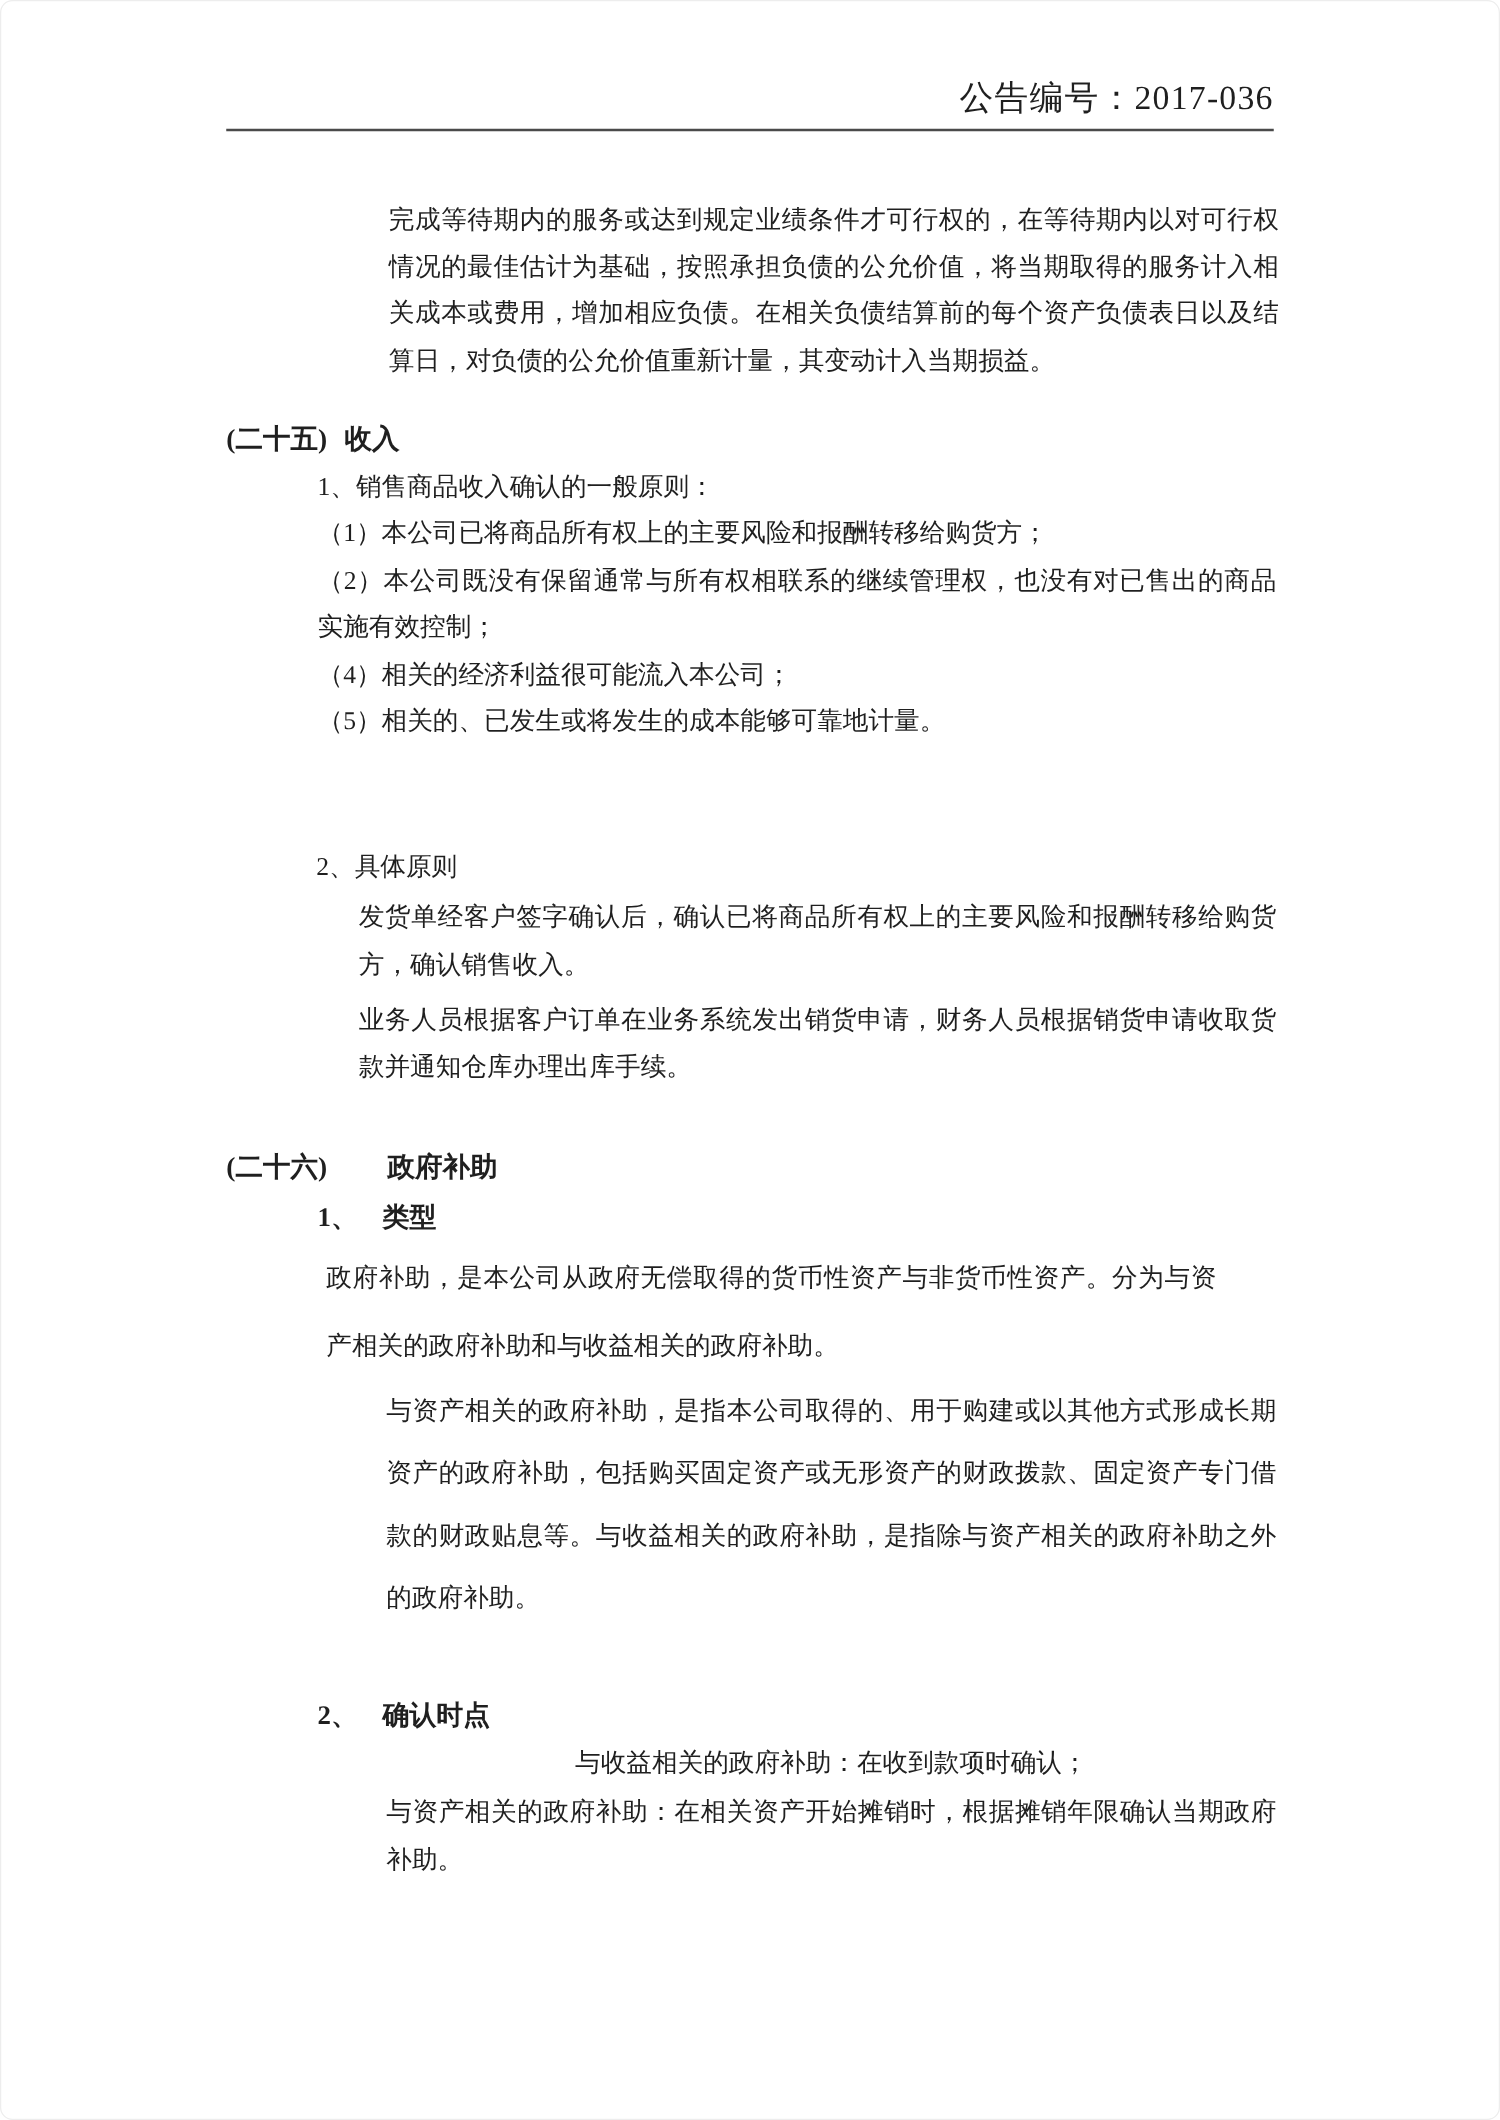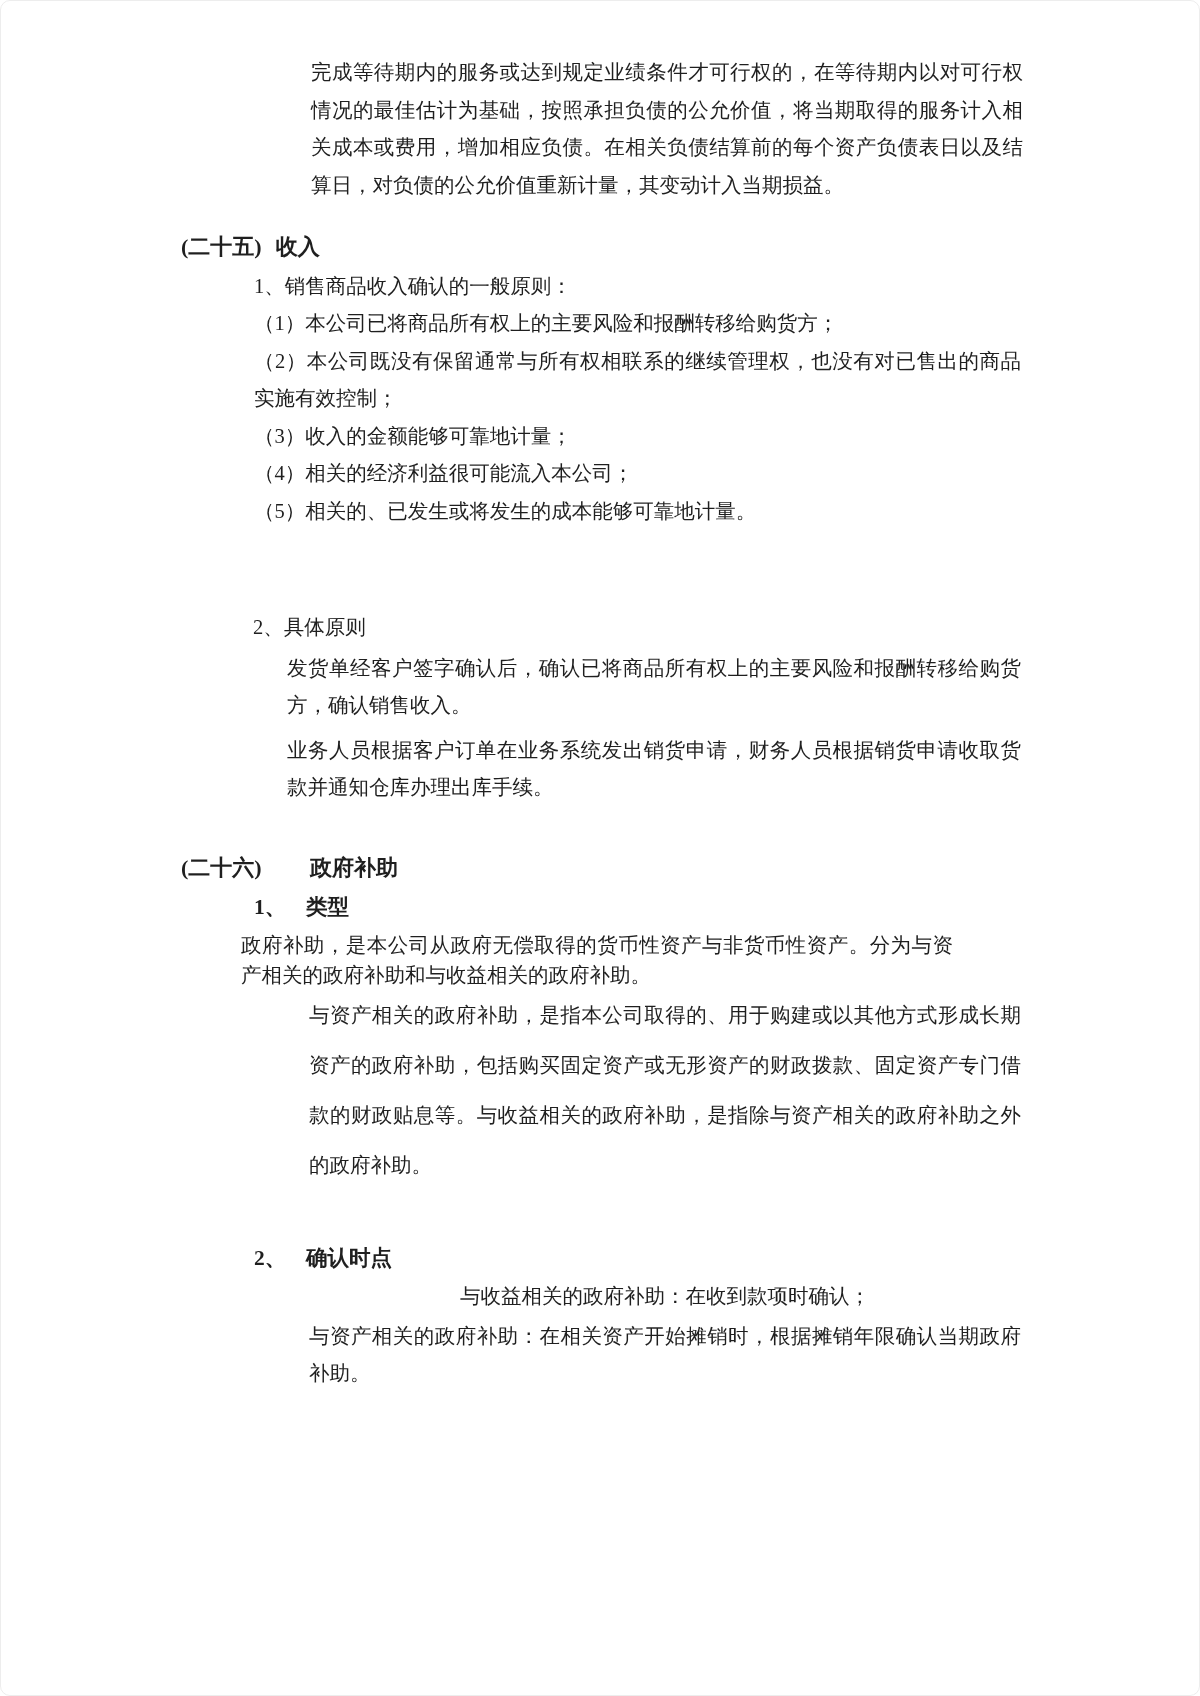--- a/index.html
+++ b/index.html
@@ -35,43 +35,45 @@
   .list25{margin-left:73px;width:767px;}
   #gp-heading{margin-top:2px;}
   #specific-heading{margin:79px 0 0 72px;}
   #sp-p1{margin:7px 0 0 106px;width:734px;}
   #sp-p2{margin:3px 0 0 106px;width:734px;}
   #sec26{margin-top:42px;display:flex;}
   #sec26 .sec-label{width:129px;font-weight:700;}
   .sub26{display:flex;margin-left:73px;font-weight:700;font-size:21.5px;line-height:37.5px;}
   .sub26 .num{width:52px;}
   #type-heading{margin-top:3px;}
-  #type-p1{margin:3px 0 0 60px;width:712px;line-height:30px;}
+  #type-p1{margin:3px 0 0 80px;width:712px;line-height:54px;}
   #type-p2{margin:0 0 0 128px;width:712px;line-height:50px;}
   #confirm-heading{margin-top:50px;}
   #confirm-p1{margin:1px 0 0 128px;width:712px;text-align:center;}
   #confirm-p2{margin:2px 0 0 128px;width:712px;}
 </style>
 </head>
 <body>
 
 <div class="page">
 
+  <div class="doc-header">
+    <span>公告编号：2017-036</span>
+  </div>
 
   <p id="intro" class="bt just">完成等待期内的服务或达到规定业绩条件才可行权的，在等待期内以对可行权情况的最佳估计为基础，按照承担负债的公允价值，将当期取得的服务计入相关成本或费用，增加相应负债。在相关负债结算前的每个资产负债表日以及结算日，对负债的公允价值重新计量，其变动计入当期损益。</p>
 
   <div id="sec25" class="sec-heading">
     <span class="sec-label">(二十五)</span><span>收入</span>
   </div>
 
   <div class="list25">
     <p id="gp-heading" class="bt">1、销售商品收入确认的一般原则：</p>
     <p class="bt just">（1）本公司已将商品所有权上的主要风险和报酬转移给购货方；</p>
     <p class="bt just">（2）本公司既没有保留通常与所有权相联系的继续管理权，也没有对已售出的商品实施有效控制；</p>
-    <p class="bt just">（3）收入的金额能够可靠地计量；</p>
     <p class="bt just">（4）相关的经济利益很可能流入本公司；</p>
     <p class="bt just">（5）相关的、已发生或将发生的成本能够可靠地计量。</p>
   </div>
 
   <p id="specific-heading" class="bt">2、具体原则</p>
 
   <p id="sp-p2" class="bt just">发货单经客户签字确认后，确认已将商品所有权上的主要风险和报酬转移给购货方，确认销售收入。</p>
 
   <p id="sp-p1" class="bt just">业务人员根据客户订单在业务系统发出销货申请，财务人员根据销货申请收取货款并通知仓库办理出库手续。</p>
 

